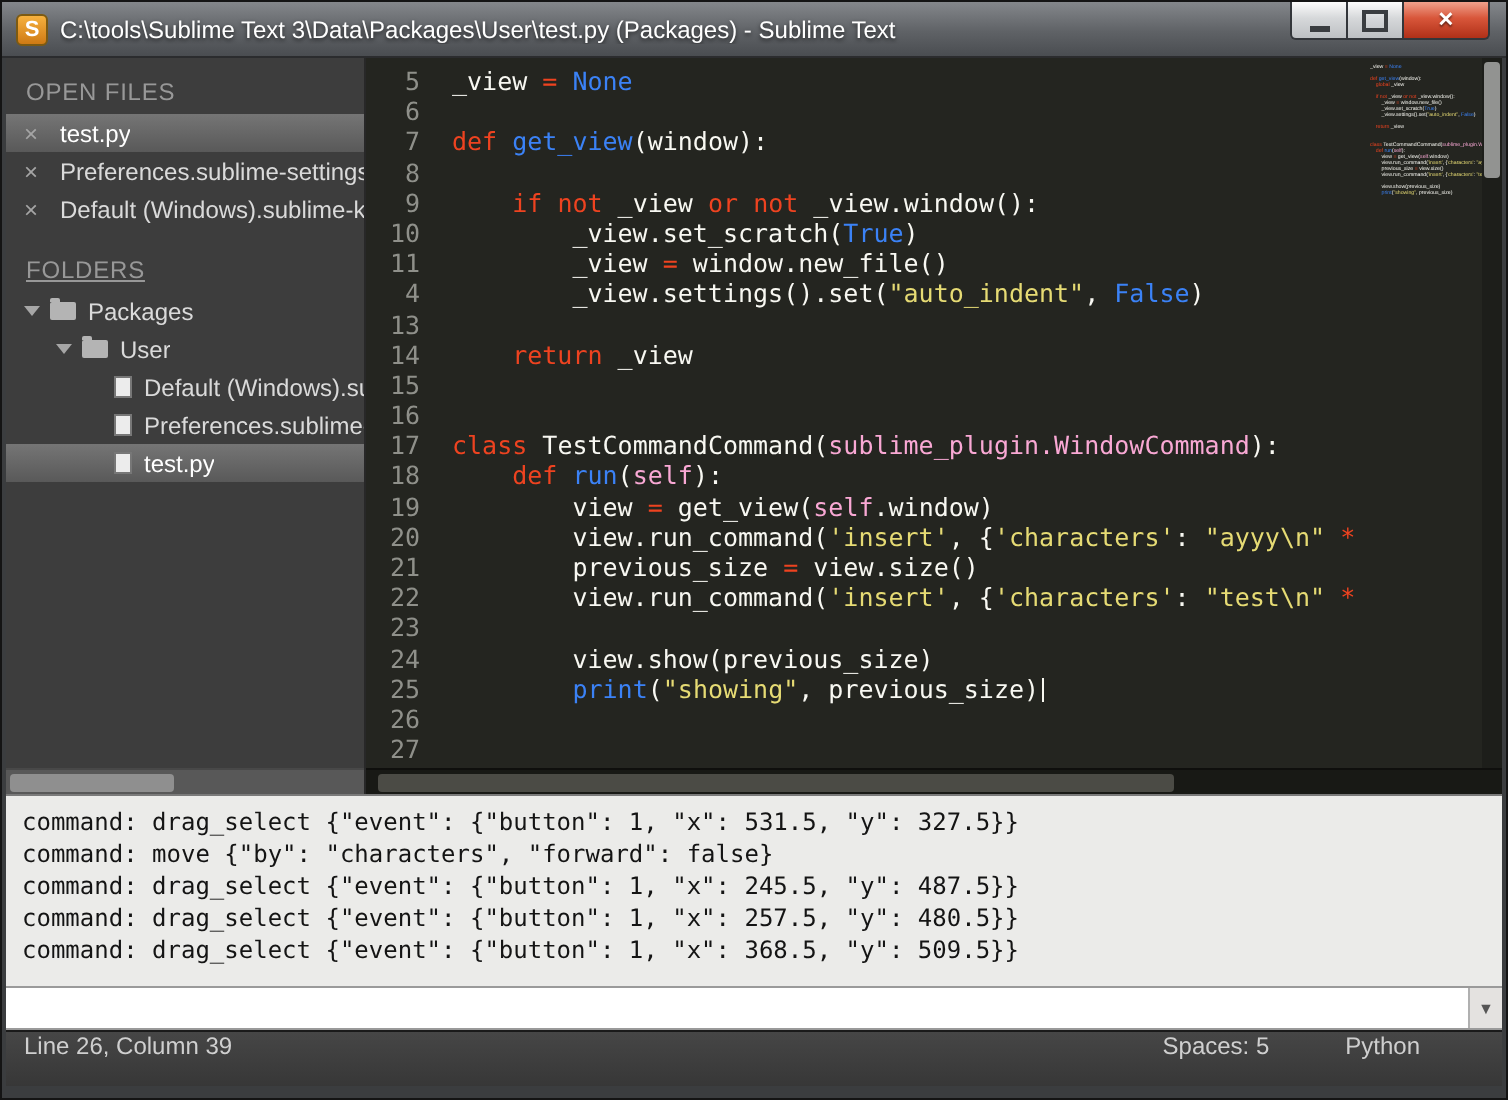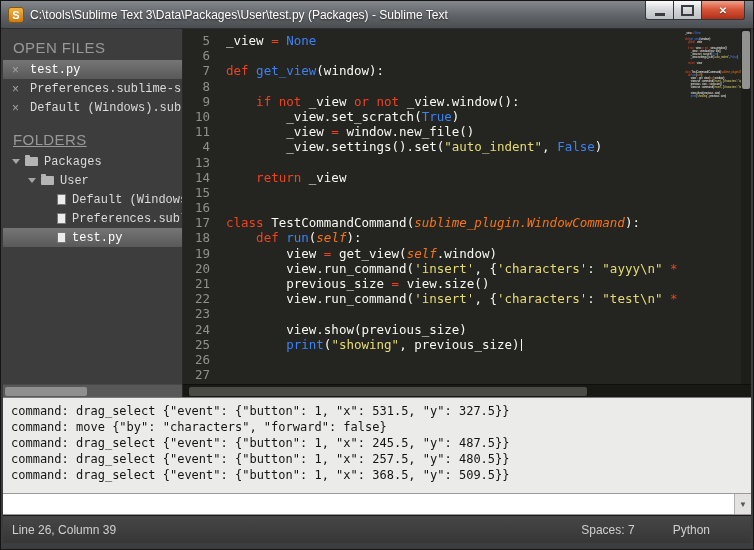--- a/index.html
+++ b/index.html
@@ -40,26 +40,26 @@
   }
   .btn-min::after{ content:""; width:10px; height:3px; background:#3a3d40; margin-top:8px; }
   .btn-max::after{ content:""; width:9px; height:7px; border:2px solid #3a3d40; background:transparent; }
   
   .main{ flex:0 0 368px; display:flex; margin:0 2px; overflow:hidden; }
   
   .sidebar{
     flex:0 0 180px; background:#3d3d3d; border-right:1px solid #282828;
     position:relative; overflow:hidden; padding-top:4px; color:#dadada;
   }
-  .sb-header{ padding:6px 10px 4px; color:#989898; font-size:15px; letter-spacing:.4px; }
+  .sb-header{ padding:6px 10px 4px; color:#989898; font-size:12px; letter-spacing:.4px; }
   .sb-row{ height:19px; display:flex; align-items:center; padding-left:9px;
            font-size:12px; white-space:nowrap; overflow:hidden; }
   .sb-row.sel, .tree-row.sel{ background:linear-gradient(#757575,#595959); color:#fff; }
   .close-x{ width:13px; color:#a5a5a5; font-size:12px; margin-right:5px; flex:0 0 13px; }
-  .sb-label{ white-space:nowrap; overflow:hidden;font-family:Liberation Mono, monospace; }
+  .sb-label{ white-space:nowrap; overflow:hidden; }
   .tree-row{ height:19px; display:flex; align-items:center; font-size:12px;
              white-space:nowrap; overflow:hidden; }
   .tri{ width:0; height:0; border-left:4px solid transparent; border-right:4px solid transparent;
         border-top:5px solid #a6a6a6; margin-right:5px; flex:0 0 8px; }
   .folder-ic{ width:13px; height:9px; background:#b4b4b4; border-radius:1px;
               position:relative; margin-right:6px; flex:0 0 13px; }
   .folder-ic::before{ content:""; position:absolute; top:-2px; left:0; width:5px; height:2px;
               background:#b4b4b4; border-radius:1px 1px 0 0; }
   .file-ic{ width:9px; height:11px; background:#ececec; border:1px solid #777;
             margin-left:13px; margin-right:6px; flex:0 0 9px; }
@@ -71,21 +71,21 @@
   .editor{ flex:1; display:flex; position:relative; background:#242520; overflow:hidden; }
   .gutter{ flex:0 0 36px; padding:4px 9px 0 0; text-align:right; color:#8f908a;
            font:12.5px/15.2px "DejaVu Sans Mono",monospace; }
   .gl{ height:15.2px; }
   .code{ flex:1; padding:4px 0 0 7px; overflow:hidden;
          font:12.5px/15.2px "DejaVu Sans Mono",monospace; color:#f8f8f2; }
   .cl{ height:15.2px; white-space:pre; }
   .t-p{ color:#f8f8f2; }
   .t-k{ color:#ee4320; }
   .t-f{ color:#3b82f6; }
-  .t-fi{ color:#f97316; font-style:italic; }
+  .t-fi{ color:#f9a8d4; }
   .t-s{ color:#e6db74; }
   .caret{ display:inline-block; width:1px; height:12px; background:#f8f8f0;
           vertical-align:-2px; margin-left:1px; }
   .minimap{ flex:0 0 56px; overflow:hidden; padding-top:3px; }
   .minimap .cl{ height:3px; line-height:3px; font-size:2.6px; }
   .vscroll{ flex:0 0 10px; background:rgba(0,0,0,.18); position:relative; }
   .vthumb{ position:absolute; top:2px; left:1px; width:8px; height:58px;
            background:rgba(225,225,225,.6); border-radius:2px; }
   .ehscroll{ position:absolute; left:0; right:0; bottom:0; height:13px;
              background:#181915; border-top:1px solid #0f0f0d; }
@@ -99,21 +99,21 @@
   .input-row{ flex:0 0 22px; margin:0 2px; display:flex; background:#fff;
               border-top:1px solid #9a9a9a; border-bottom:1px solid #9a9a9a; }
   .console-input{ flex:1; border:none; outline:none; padding:2px 6px;
                   font:12px "DejaVu Sans Mono",monospace; background:#fff; }
   .scroll-btn{ flex:0 0 17px; background:#e4e2e0; border-left:1px solid #b0b0b0;
                display:flex; align-items:center; justify-content:center;
                color:#555; font-size:8px; }
   
   .statusbar{ flex:0 0 28px; margin:0 2px; background:linear-gradient(#464646,#373737);
               border-top:1px solid #1a1a1a; color:#cfcfcf; font-size:12px;
-              display:flex; align-items:center; padding:0 9px;gap:22px; }
+              display:flex; padding:0 9px;gap:22px; }
   .status-right{ margin-left:auto; display:flex; gap:38px; padding-right:32px; }
 </style>
 </head>
 <body>
 
 <div class="window">
 
   <div class="titlebar">
     <div class="app-icon">S</div>
     <div class="title-text">C:\tools\Sublime Text 3\Data\Packages\User\test.py (Packages) - Sublime Text</div>
@@ -266,18 +266,18 @@
     </div>
 
   <div class="input-row">
     <input class="console-input" value="" style="">
     <div class="scroll-btn">▼</div>
   </div>
 
   <div class="statusbar">
     <span>Line 26, Column 39</span>
     <span class="status-right">
-      <span>Spaces: 7</span>
+      <span>Spaces: 5</span>
       <span>Python</span>
     </span>
   </div>
 
 </div>
 
 </body></html>

